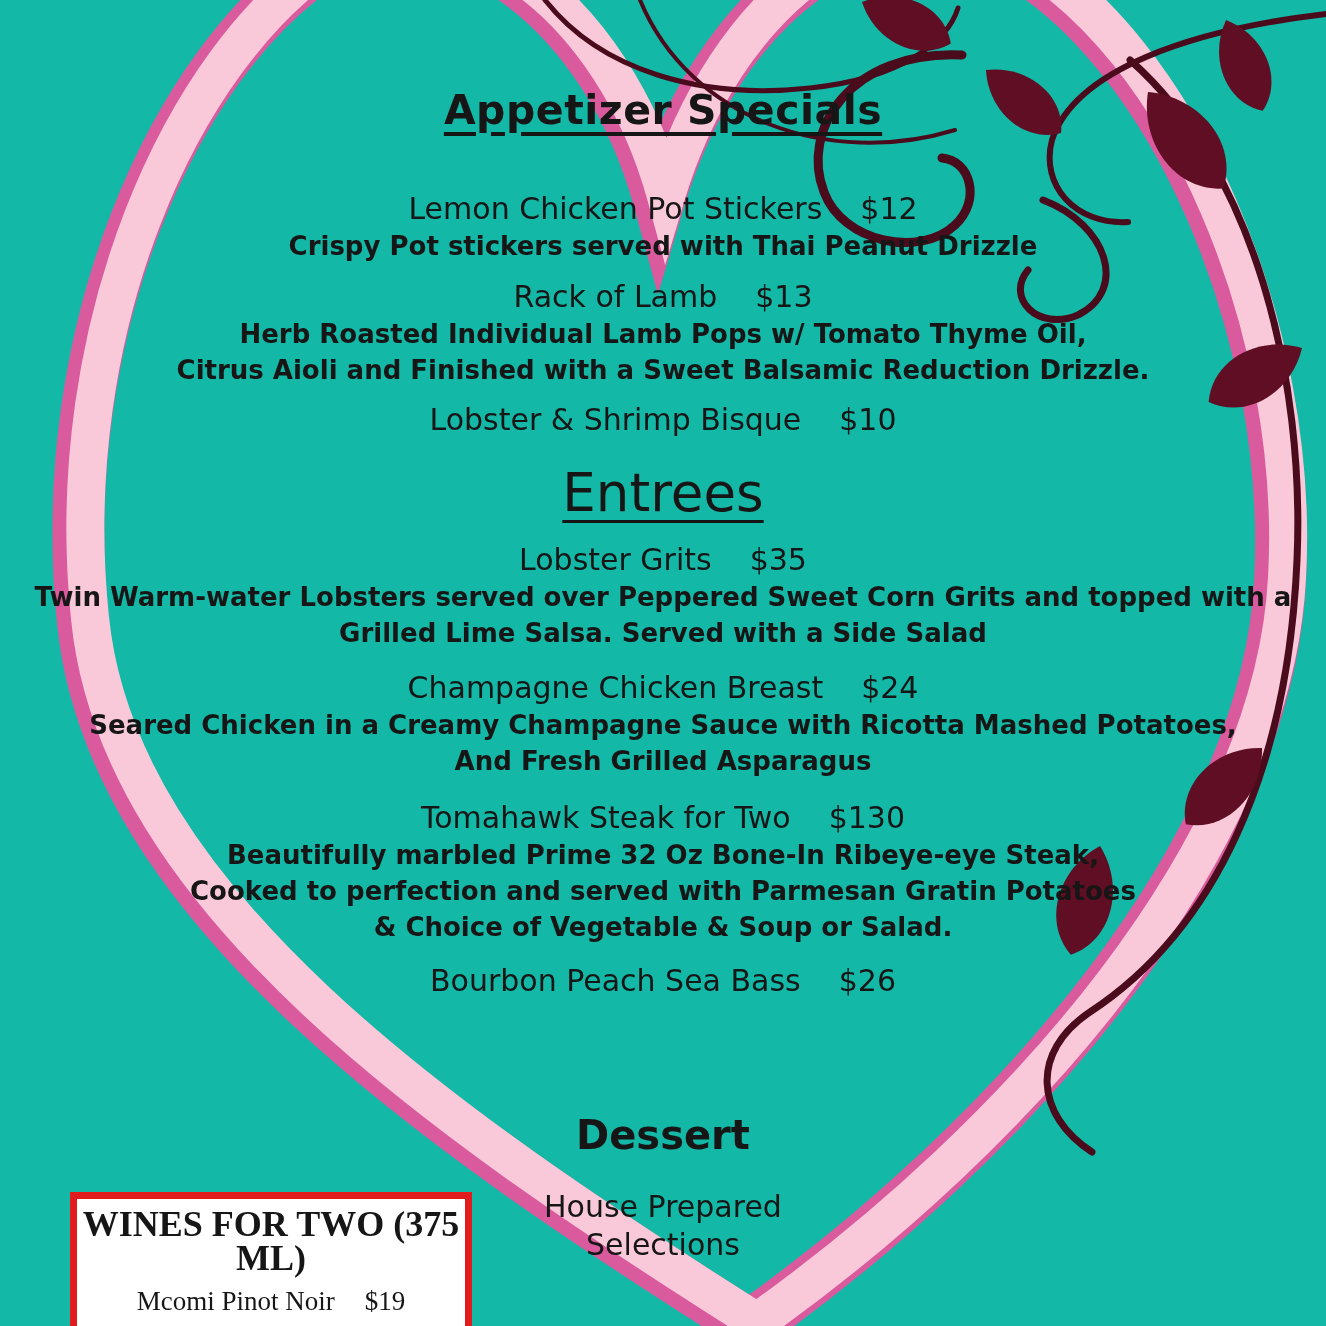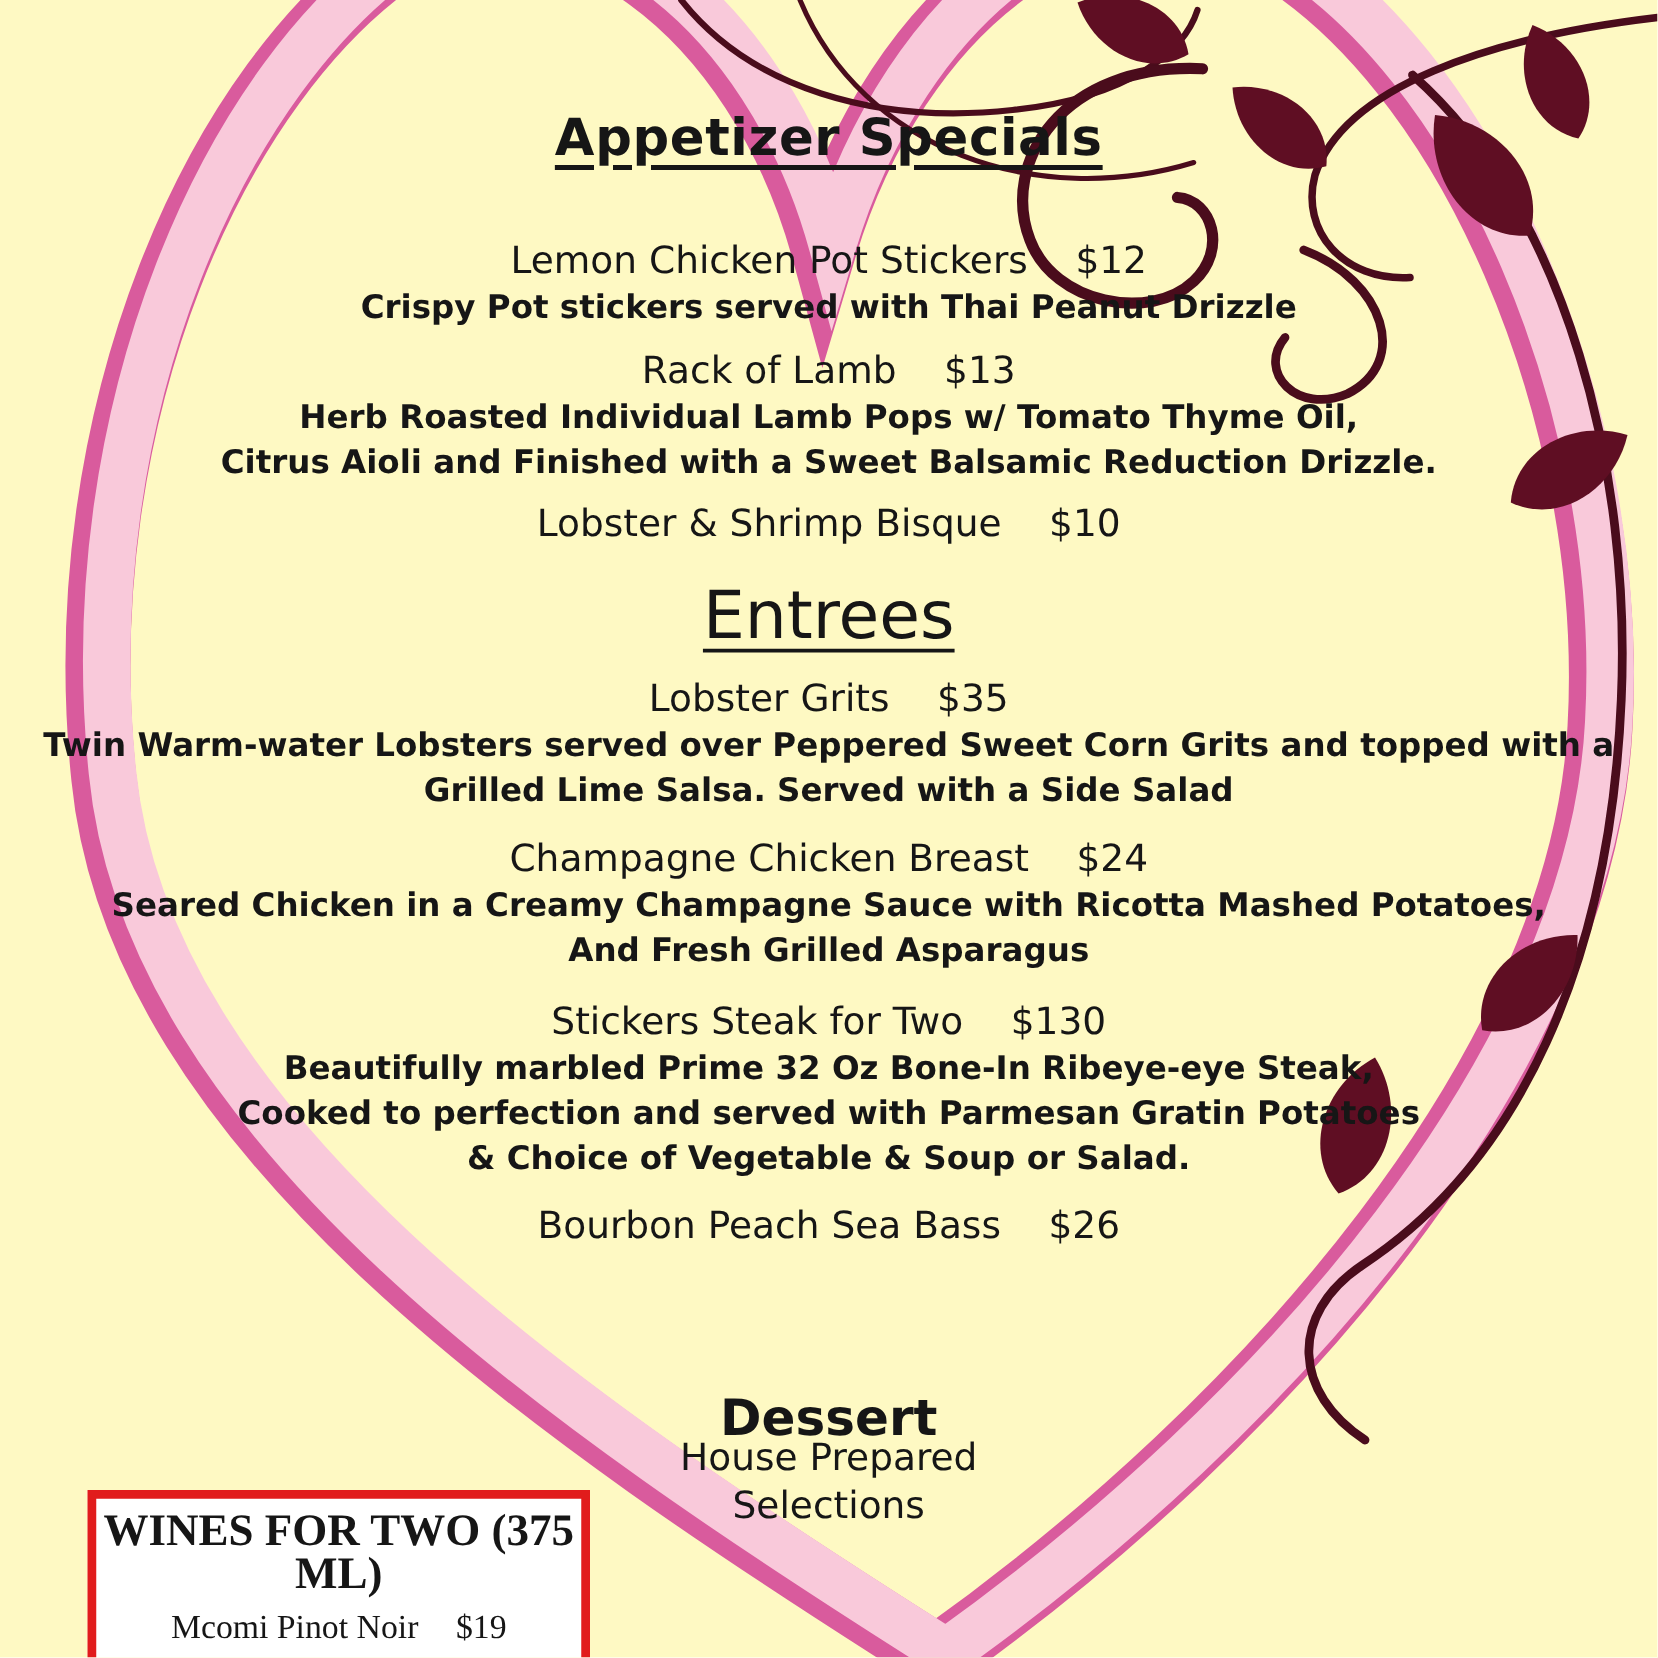--- a/index.html
+++ b/index.html
@@ -1,17 +1,17 @@
 <!DOCTYPE html>
 <html style="--heart_light: #f9c9da; --heart_dark: #d95b9d; --vine: #4a0c1c; --leaf: #5f0e23; --wine_box_border: #e11c1c; --text: #161616;"><head>
 <meta charset="utf-8">
 <style>
   html,body{margin:0;padding:0;background:#ffffff;}
   .canvas{
-    position:relative;width:1326px;height:1326px;background:#fef9c3;
+    position:relative;width:1326px;height:1326px;background:#14b8a6;
     overflow:hidden;font-family:"DejaVu Sans","Liberation Sans",sans-serif;
     color:#161616;
   }
   .bg-art{position:absolute;left:0;top:0;width:1326px;height:1326px;z-index:0;}
   .heart-edge{stroke:var(--heart_dark,#d95b9d);stroke-width:52;fill:none;}
   .heart-band{stroke:var(--heart_light,#f9c9da);stroke-width:38;fill:none;}
   .vine{stroke:var(--vine,#4a0c1c);fill:none;stroke-linecap:round;}
   .leaf{fill:var(--leaf,#5f0e23);stroke:none;}
 
   .block{position:absolute;left:23px;width:1280px;text-align:center;z-index:2;}
@@ -100,34 +100,34 @@
 
   <div class="block" style="top:669px">
     <div class="item-name"><span>Champagne Chicken Breast</span><span class="price">$24</span></div>
     <div class="desc">
       <div>Seared Chicken in a Creamy Champagne Sauce with Ricotta Mashed Potatoes,</div>
       <div>And Fresh Grilled Asparagus</div>
     </div>
   </div>
 
   <div class="block" style="top:799px">
-    <div class="item-name"><span>Stickers Steak for Two</span><span class="price">$130</span></div>
+    <div class="item-name"><span>Tomahawk Steak for Two</span><span class="price">$130</span></div>
     <div class="desc">
       <div>Beautifully marbled Prime 32 Oz Bone-In Ribeye-eye Steak,</div>
       <div>Cooked to perfection and served with Parmesan Gratin Potatoes</div>
       <div>&amp; Choice of Vegetable &amp; Soup or Salad.</div>
     </div>
   </div>
 
   <div class="block" style="top:962px">
     <div class="item-name"><span>Bourbon Peach Sea Bass</span><span class="price">$26</span></div>
   </div>
 
   <div class="block heading-plain" style="top:1112px">Dessert</div>
-  <div class="block note" style="top:1148px">
+  <div class="block note" style="top:1188px">
     <div>House Prepared</div>
     <div>Selections</div>
   </div>
 
   <div class="wine-box">
     <div class="wine-title">WINES FOR TWO (375 ML)</div>
     <div class="wine-item"><span>Mcomi Pinot Noir</span><span class="wine-price">$19</span></div>
     <div class="wine-item"><span>LaMarca Prosecco</span><span class="wine-price">$15</span></div>
   </div>
 

